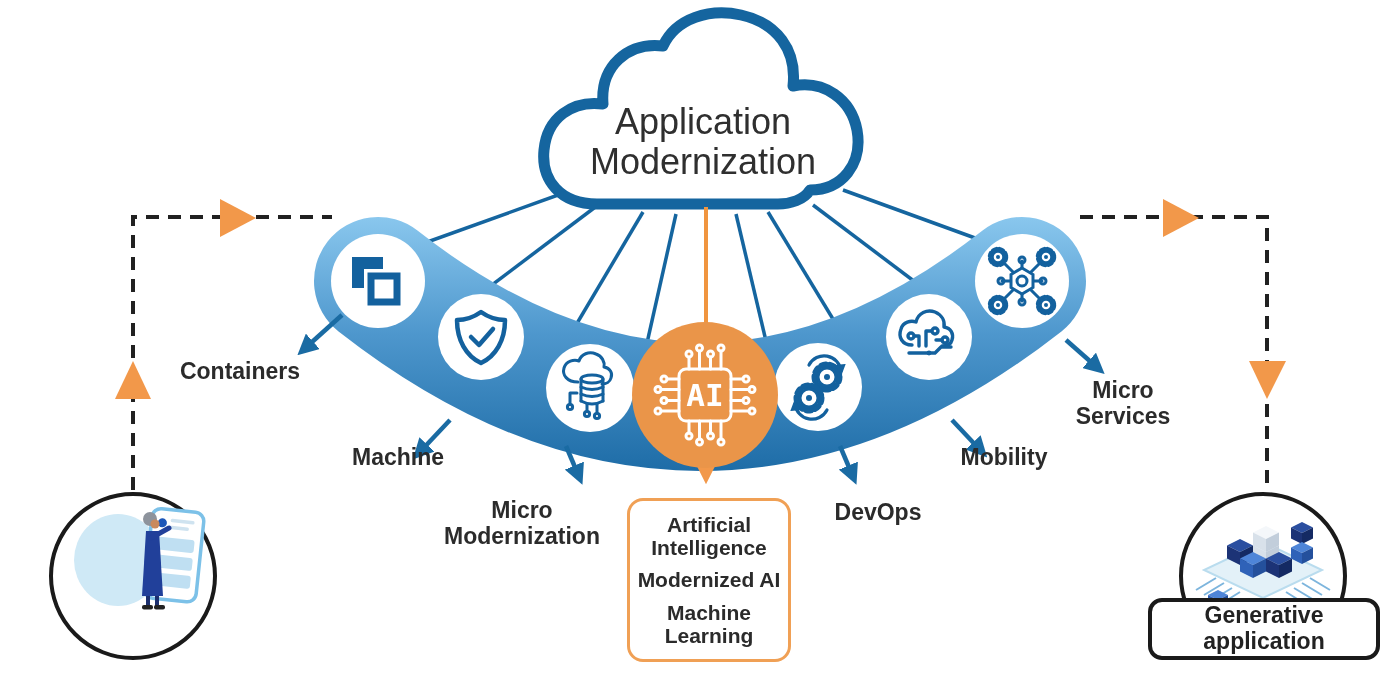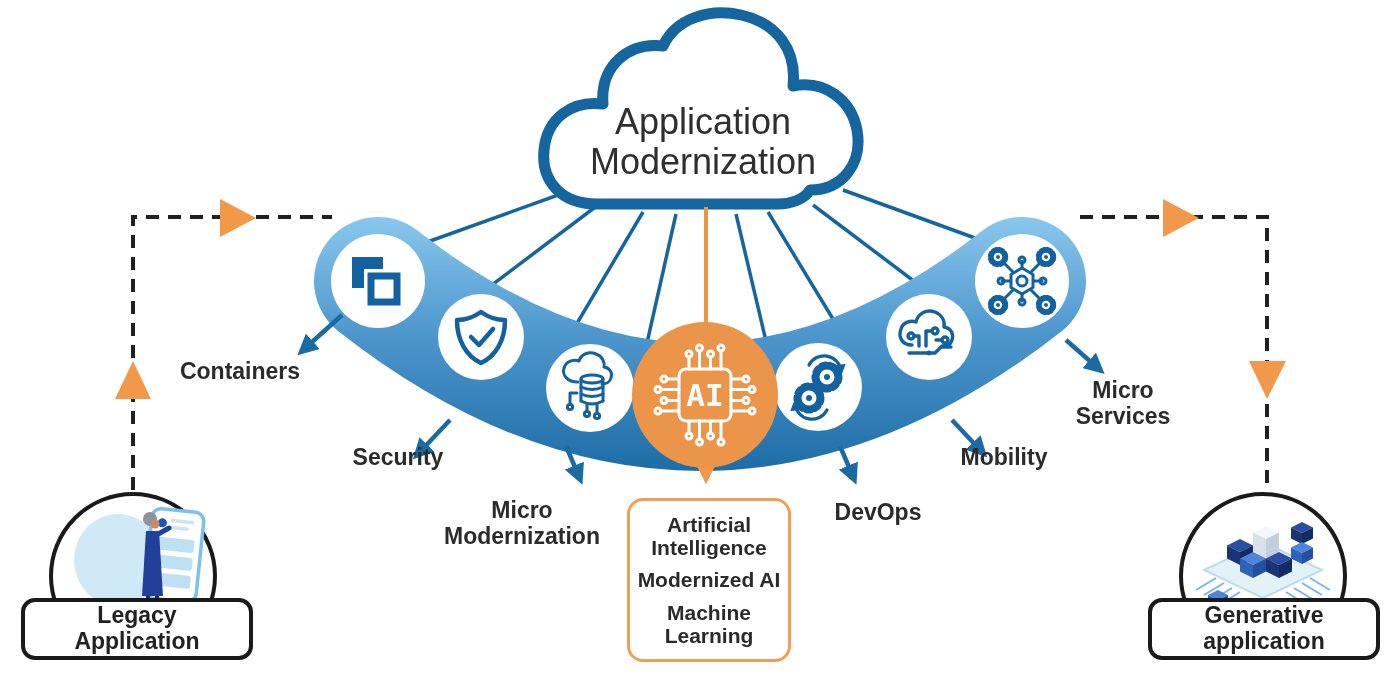--- a/index.html
+++ b/index.html
@@ -296,33 +296,30 @@
             <polygon points="1228,595 1218,600 1218,610 1228,605" fill="#24509c"></polygon>
           </g>
       <polygon points="1218,606 1232,613 1218,620 1204,613" fill="#e3f1f8" stroke="#b9dcee" stroke-width="2"></polygon>
     </g>
   </g>
 </svg>
 
 <div class="cloud-title">Application Modernization</div>
 
 <div class="lbl" style="left:240px;top:372px;width:140px;">Containers</div>
-<div class="lbl" style="left:398px;top:458px;width:120px;">Security</div>
+<div class="lbl" style="left:398px;top:458px;width:120px;">Machine</div>
 <div class="lbl" style="left:522px;top:524px;width:175px;">Micro Modernization</div>
 <div class="lbl" style="left:878px;top:513px;width:110px;">DevOps</div>
 <div class="lbl" style="left:1004px;top:458px;width:110px;">Mobility</div>
 <div class="lbl" style="left:1123px;top:404px;width:95px;">Micro Services</div>
 
 <div class="ai-box">
   <div class="item">Artificial Intelligence</div>
   <div class="item">Modernized AI</div>
   <div class="item">Machine Learning</div>
 </div>
 
-<div class="endpoint-box legacy-box">
-  <div class="txt">Legacy Application</div>
-</div>
 
 <div class="endpoint-box modern-box">
   <div class="txt">Generative application</div>
 </div>
 
 </div>
 
 </body></html>

